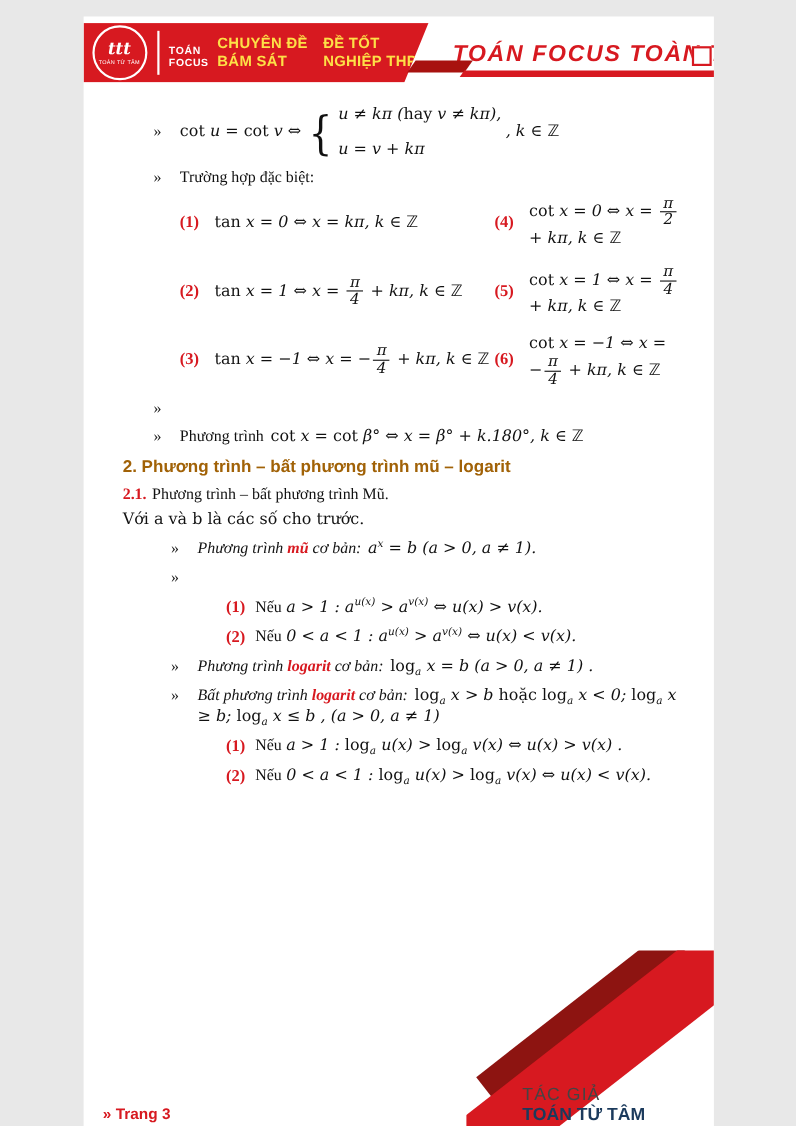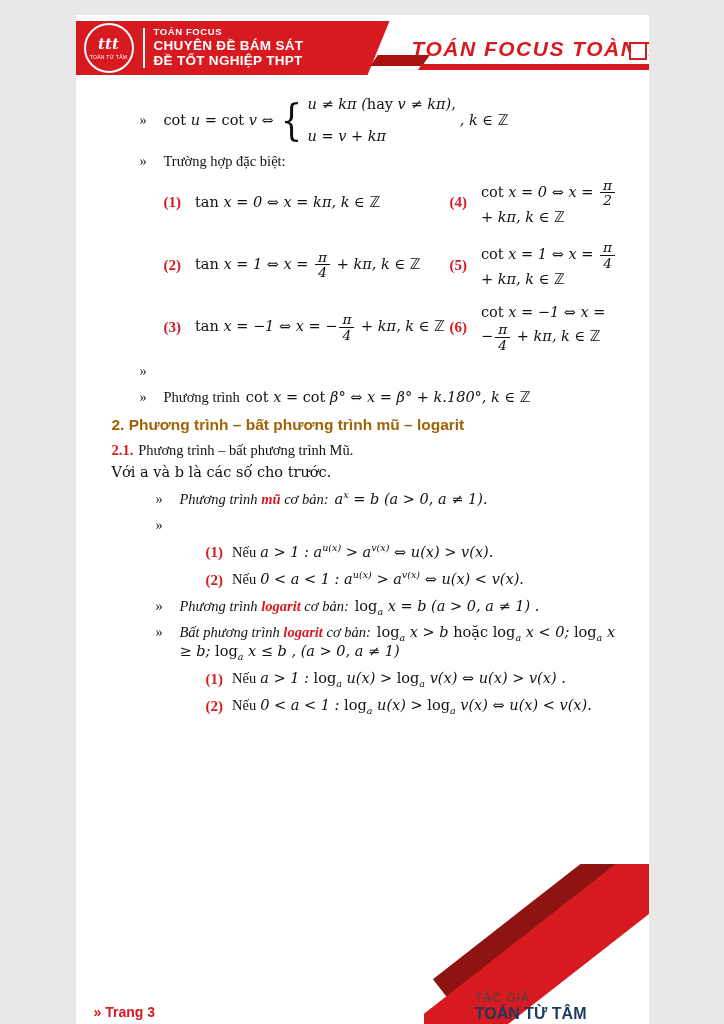--- a/index.html
+++ b/index.html
@@ -10,23 +10,23 @@
   .header{position:absolute;top:0;left:0;right:0;height:72px;}
   .banner{position:absolute;top:6px;left:0;width:314px;height:54px;background:#d71920;
           clip-path:polygon(0 0,100% 0,calc(100% - 22px) 100%,0 100%);
           display:flex;align-items:center;padding-left:8px;box-sizing:border-box;}
   .logo-ring{width:46px;height:46px;border:2px solid #fff;border-radius:50%;flex:none;
              display:flex;flex-direction:column;align-items:center;justify-content:center;}
   .logo-ttt{font-family:"DejaVu Serif",serif;font-style:italic;font-weight:700;
             font-size:15px;color:#fff;line-height:1;}
   .logo-sub{font-family:"Liberation Sans",sans-serif;font-size:5px;color:#fff;letter-spacing:.3px;margin-top:2px;}
   .vdiv{width:2px;height:40px;background:#fff;margin:0 9px;flex:none;}
-  .htext{display:flex;flex-direction:column;justify-content:center;line-height:1.15;}
+  .htext{display:flex;flex-direction:row;justify-content:center;line-height:1.15;align-items:flex-end;}
   .series{font-family:"Liberation Sans",sans-serif;font-weight:700;font-size:9.5px;color:#fff;letter-spacing:.6px;}
-  .hline1,.hline2{font-family:"Liberation Sans",sans-serif;font-weight:700;font-size:13.5px;color:#ffffff;letter-spacing:.3px;}
+  .hline1,.hline2{font-family:"Liberation Sans",sans-serif;font-weight:700;font-size:13.5px;color:#fde047;letter-spacing:.3px;}
   .htitle{position:absolute;top:22px;left:336px;width:344px;
           font-family:"Liberation Sans",sans-serif;font-weight:800;font-style:italic;
           font-size:21px;letter-spacing:1.5px;color:#d71920;white-space:nowrap;}
   .hconnector{position:absolute;top:40px;left:298px;width:52px;height:11px;background:#a8120f;
               transform:skewX(-35deg);}
   .hunderline{position:absolute;top:49px;left:344px;width:328px;height:6px;background:#d71920;
               transform:skewX(-35deg);}
   .hbox{position:absolute;right:2px;top:27px;width:14px;height:14px;border:2px solid #d71920;background:#fff;}
 
   
@@ -66,21 +66,21 @@
   .aftergap{margin-right:6px;}
 
   .rule{display:flex;align-items:center;gap:9px;margin:7px 0 7px 66px;}
   .neu{margin-right:4px;}
 
   
   .footer{position:absolute;left:0;right:0;bottom:0;height:180px;}
   .page-label{position:absolute;left:18px;bottom:19px;color:#d71920;
               font-family:"Liberation Sans",sans-serif;font-weight:700;font-size:14px;z-index:3;}
   .author-block{position:absolute;right:62px;bottom:16px;z-index:3;}
-  .role{font-family:"Liberation Sans",sans-serif;font-size:12px;color:#444;letter-spacing:1px;}
+  .role{font-family:"Liberation Sans",sans-serif;font-size:16px;color:#444;letter-spacing:1px;}
   .aname{font-family:"Liberation Sans",sans-serif;font-weight:700;font-size:16px;color:#1b3a5c;}
   .art{position:absolute;right:0;bottom:10px;width:225px;height:165px;overflow:hidden;z-index:1;}
   .band{position:absolute;}
   .band.dark{width:320px;height:26px;background:#8d1411;right:-78px;top:14px;transform:rotate(-38deg);}
   .band.bright{width:340px;height:60px;background:#d71920;right:-88px;top:46px;transform:rotate(-38deg);}
   .bbar{position:absolute;left:0;right:0;bottom:0;height:10px;background:#d71920;z-index:2;}
 </style>
 </head>
 <body>
 

